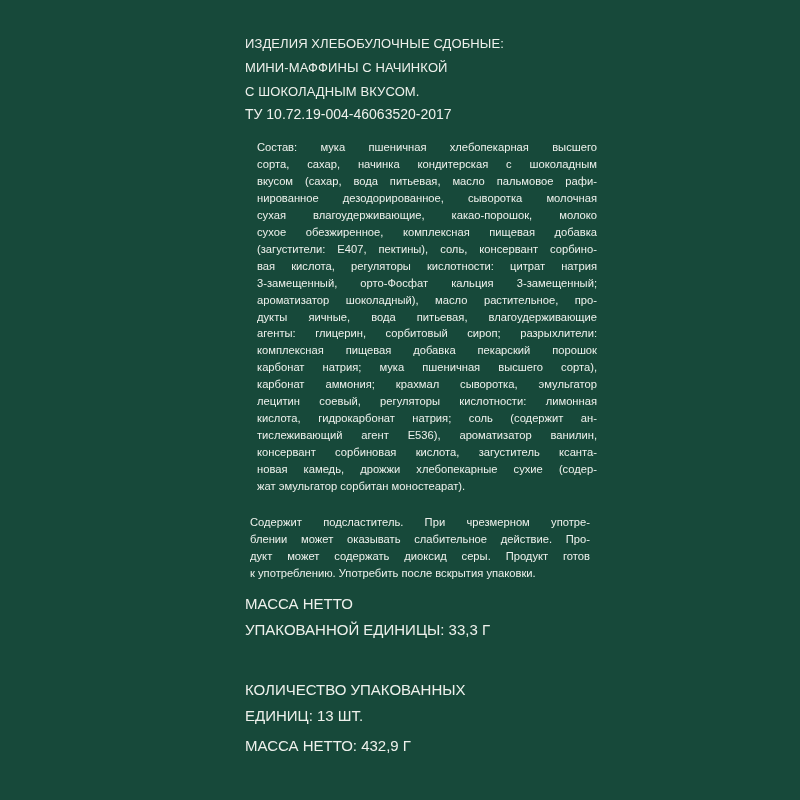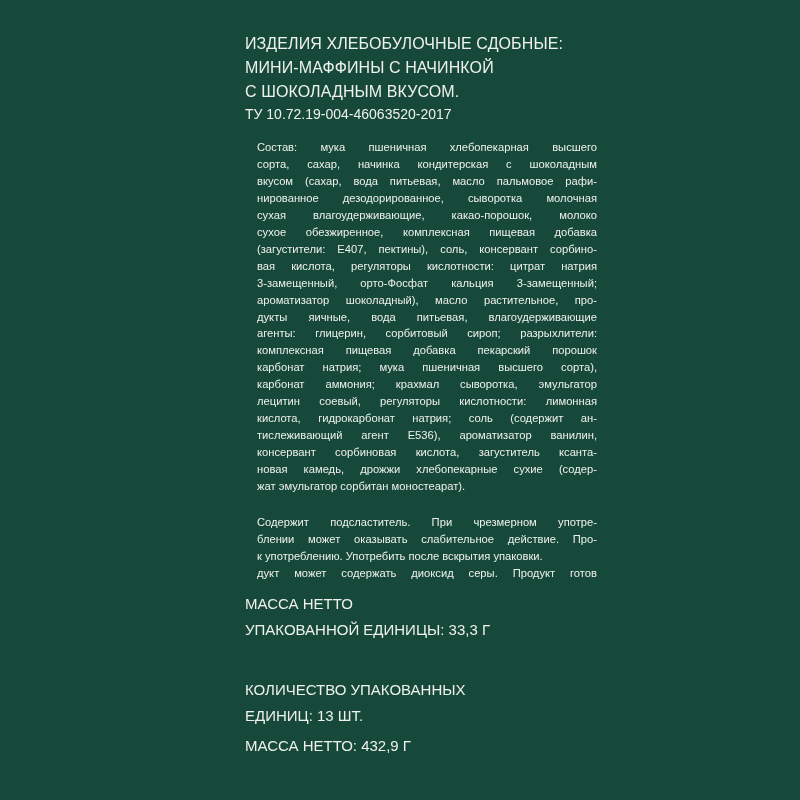--- a/index.html
+++ b/index.html
@@ -19,21 +19,21 @@
       position: absolute;
       left: 245px;
       top: 0;
       width: 340px;
     }
     .title {
       position: absolute;
       left: 0;
       top: 32px;
       width: 360px;
-      font-size: 16px;
+      font-size: 13px;
       line-height: 24px;
       letter-spacing: 0.1px;
       text-transform: uppercase;
       white-space: nowrap;
     }
     .title div { display: block; }
     .tu {
       position: absolute;
       left: 0;
       top: 104px;
@@ -53,21 +53,21 @@
     }
     .composition .ln {
       display: block;
       text-align: justify;
       text-align-last: justify;
       white-space: nowrap;
     }
     .composition .ln.last { text-align-last: left; }
     .warning {
       position: absolute;
-      left: 12px;
+      left: 5px;
       top: 514px;
       width: 340px;
       font-size: 11.2px;
       line-height: 16.95px;
     }
     .warning .ln {
       display: block;
       text-align: justify;
       text-align-last: justify;
       white-space: nowrap;
@@ -115,22 +115,22 @@
     <span class="ln">кислота, гидрокарбонат натрия; соль (содержит ан-</span>
     <span class="ln">тислеживающий агент Е536), ароматизатор ванилин,</span>
     <span class="ln">консервант сорбиновая кислота, загуститель ксанта-</span>
     <span class="ln">новая камедь, дрожжи хлебопекарные сухие (содер-</span>
     <span class="ln last">жат эмульгатор сорбитан моностеарат).</span>
   </div>
 
   <div class="warning">
     <span class="ln">Содержит подсластитель. При чрезмерном употре-</span>
     <span class="ln">блении может оказывать слабительное действие. Про-</span>
+    <span class="ln">дукт может содержать диоксид серы. Продукт готов</span>
     <span class="ln last">к употреблению. Употребить после вскрытия упаковки.</span>
-    <span class="ln">дукт может содержать диоксид серы. Продукт готов</span>
   </div>
 
   <div class="bigline" style="top:593px">МАССА НЕТТО</div>
   <div class="bigline" style="top:619px">УПАКОВАННОЙ ЕДИНИЦЫ: 33,3 Г</div>
 
   <div class="bigline" style="top:679px">КОЛИЧЕСТВО УПАКОВАННЫХ</div>
   <div class="bigline" style="top:705px">ЕДИНИЦ: 13 ШТ.</div>
 
   <div class="bigline" style="top:735px">МАССА НЕТТО: 432,9 Г</div>
 </div>

